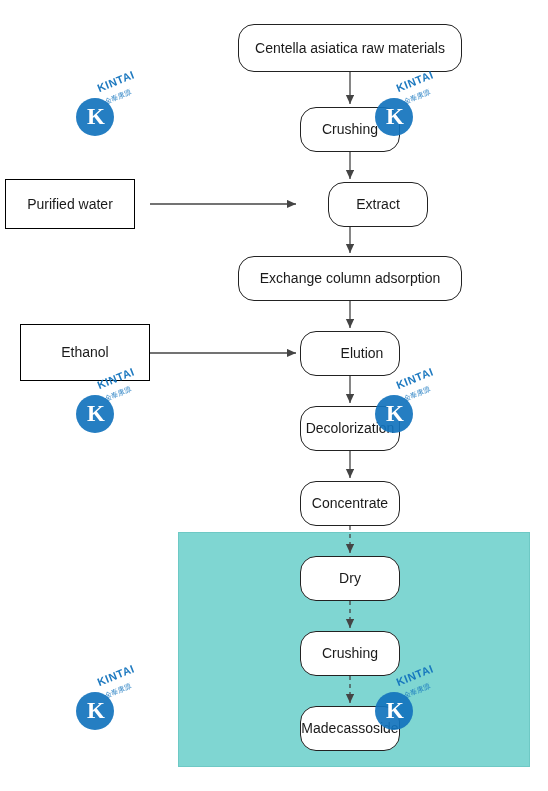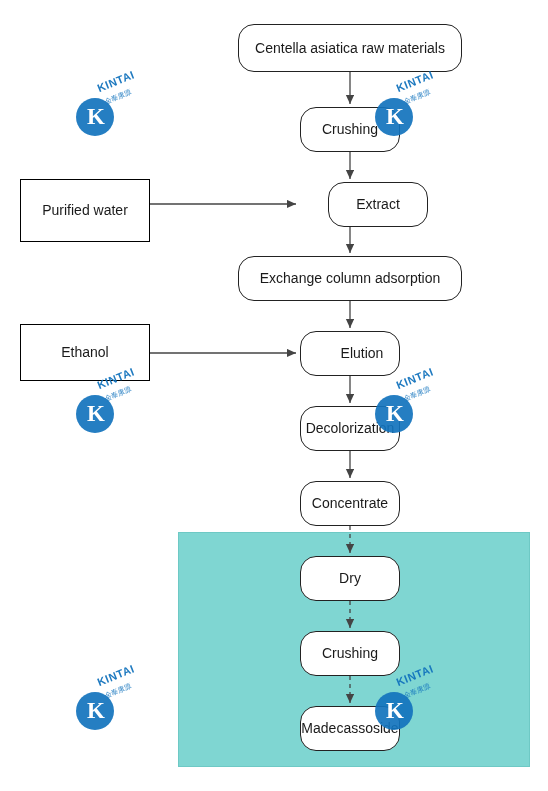--- a/index.html
+++ b/index.html
@@ -138,21 +138,21 @@
   </svg>
 
   <div class="node rounded" style="left:238px; top:24px; width:224px; height:48px;">
     <span>Centella asiatica raw materials</span>
   </div>
 
   <div class="node rounded" style="left:300px; top:107px; width:100px; height:45px;">
     <span>Crushing</span>
   </div>
 
-  <div class="node rect" style="left:20px; top:179px; width:130px; height:63px;">
+  <div class="node rect" style="left:5px; top:179px; width:130px; height:50px;">
     <span>Purified water</span>
   </div>
 
   <div class="node rounded" style="left:300px; top:182px; width:100px; height:45px;margin-left:28px;">
     <span>Extract</span>
   </div>
 
   <div class="node rect" style="left:20px; top:324px; width:130px; height:57px;">
     <span>Ethanol</span>
   </div>

